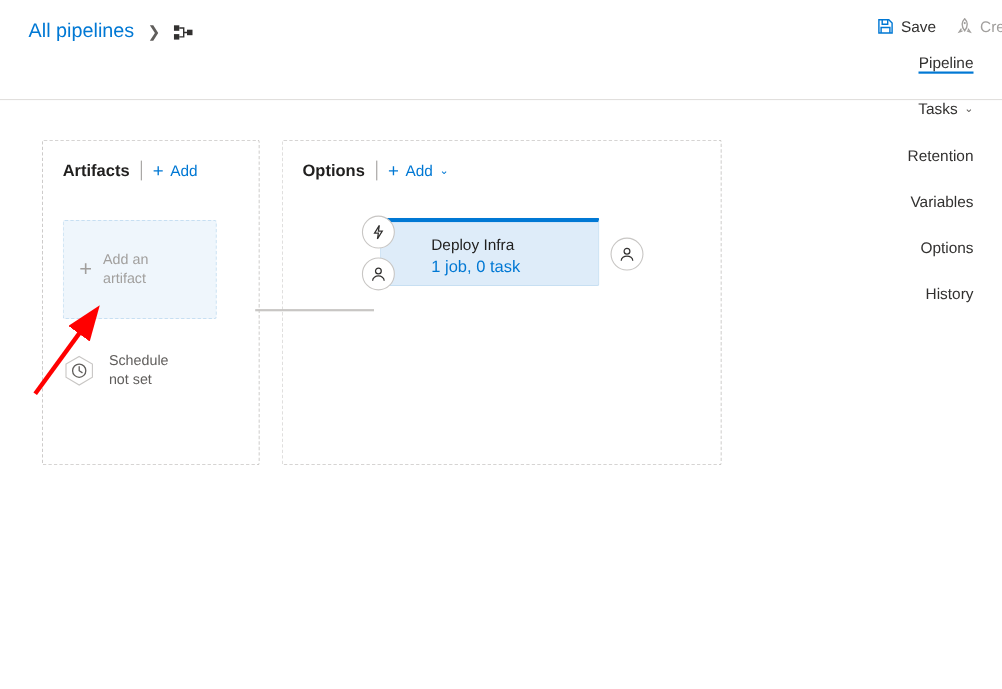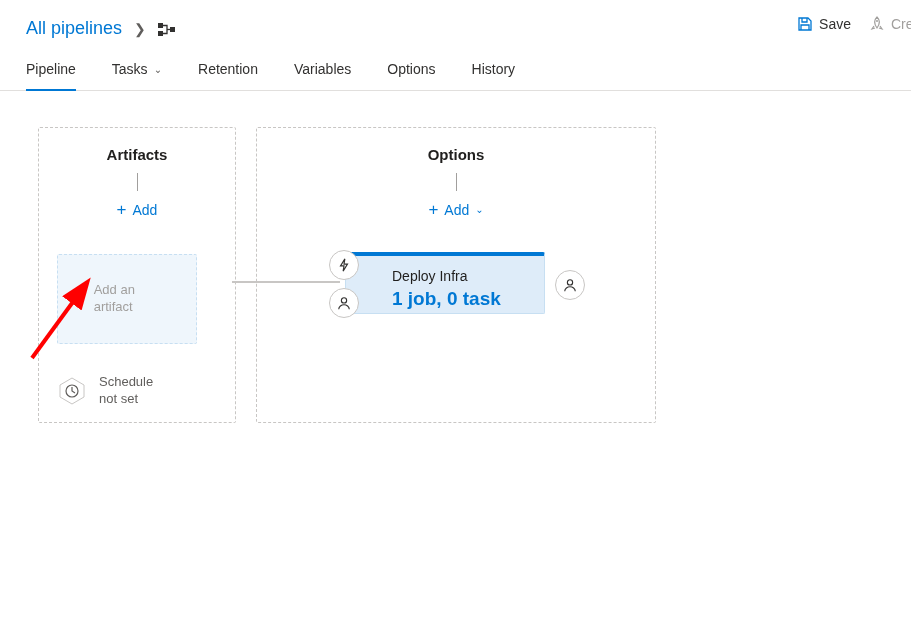--- a/index.html
+++ b/index.html
@@ -47,25 +47,26 @@
       color: #323130;
       cursor: pointer;
       font-size: 14px;
     }
     .topbar .action.disabled { color: #a19f9d; }
     .topbar .action.cut {  }
 
     
     .tabbar {
       display: flex;
-      align-items: flex-start;
-      gap: 36px;
+      align-items: flex-end;
+      gap: 24px;
       padding: 0 26px;
       border-bottom: 1px solid #e1dfdd;
       height: 42px;
+      flex-direction: column;
     }
     .tabbar .tab {
       height: 42px;
       display: flex;
       align-items: center;
       font-size: 14px;
       color: #323130;
       cursor: pointer;
       border-bottom: 2px solid transparent;
       gap: 6px;
@@ -90,21 +91,20 @@
       position: relative;
     }
     .panel.artifacts { width: 198px; height: 296px; }
     .panel.stages    { width: 400px; height: 296px; }
 
     .panel-header {
       display: flex;
       align-items: center;
       gap: 10px;
       margin-bottom: 14px;
-      flex-direction: column;
     }
     .panel-title { font-size: 15px; font-weight: 600; color: #201f1e; }
     .vbar { width: 1px; height: 18px; background: #a19f9d; }
     .add-btn {
       display: flex;
       align-items: center;
       gap: 6px;
       color: #0078d4;
       font-size: 14px;
       cursor: pointer;
@@ -157,21 +157,21 @@
       height: 62px;
       background: #deecf9;
       border: 1px solid #c7dff2;
       border-top: 4px solid #0078d4;
       border-radius: 2px;
       padding: 12px 10px 10px 46px;
       position: relative;
       cursor: pointer;
     }
     .stage-card .stage-name { font-size: 14px; color: #201f1e; margin-bottom: 4px; }
-    .stage-card .stage-sub { font-size: 19px; color: #0078d4; font-weight: bold; }
+    .stage-card .stage-sub { font-size: 15px; color: #0078d4; }
 
     
     .bubble {
       position: absolute;
       width: 30px; height: 30px;
       background: #fff;
       border: 1px solid #c8c6c4;
       border-radius: 50%;
       display: flex;
       align-items: center;

